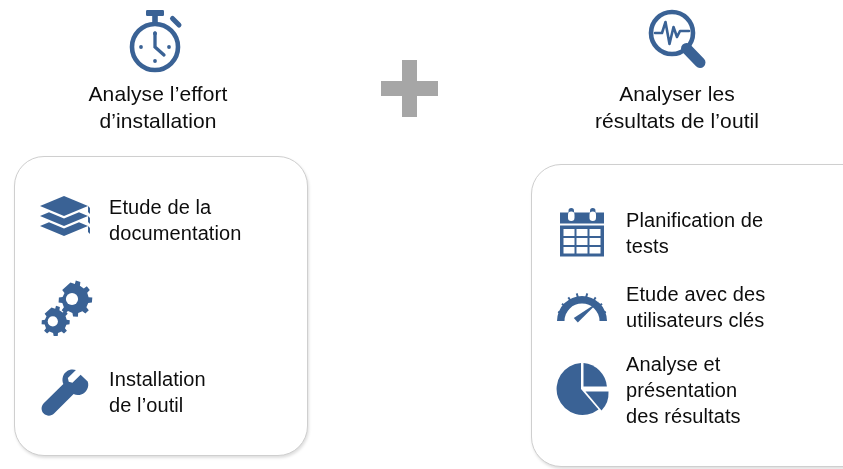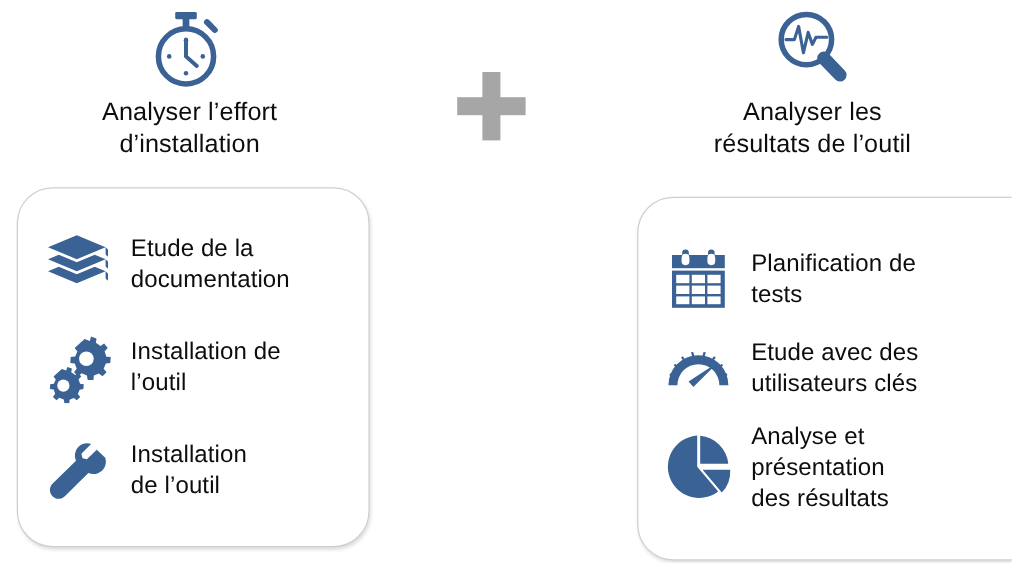--- a/index.html
+++ b/index.html
@@ -123,21 +123,21 @@
       </g>
       <rect x="27" y="6" width="18" height="6" rx="1.2" fill="#3a6295"></rect>
       <rect x="33.2" y="11" width="5.6" height="8" fill="#3a6295"></rect>
       <path d="M53.5 14.5 L60 21" stroke="#3a6295" stroke-width="5" stroke-linecap="round"></path>
       <path d="M36 29 L36 43 L45 51" stroke="#3a6295" stroke-width="3.3" stroke-linecap="round" fill="none"></path>
       <circle cx="36" cy="29.5" r="1.9" fill="#3a6295"></circle>
       <circle cx="22" cy="43" r="1.9" fill="#3a6295"></circle>
       <circle cx="50" cy="43" r="1.9" fill="#3a6295"></circle>
       <circle cx="36" cy="57" r="1.9" fill="#3a6295"></circle>
     </svg>
-    <div class="head-title">Analyser l’effort
+    <div class="head-title">Analyse l’effort
 d’installation</div>
   </div>
 
   <div class="plus-wrap" title="+">
     <span class="bar-h"></span>
     <span class="bar-v"></span>
   </div>
 
   <div class="col-head right">
     <svg class="head-icon" viewBox="0 0 78 72" aria-hidden="true">
@@ -169,22 +169,20 @@
 
       <div class="item">
         <svg class="item-icon" viewBox="0 0 60 60" aria-hidden="true">
           <g fill="#3a6295">
             <path d="M35.5 6.5 l4.4 1.6 0.9 -3.6 4.6 1.5 -0.5 3.7 3.9 2.7 3 -2.2 3 3.8 -2.6 2.7 1.4 4.5 3.7 0.4 -0.4 4.8 -3.7 0.6 -1.8 4.3 2.4 2.9 -3.4 3.4 -3 -2.4 -4.2 1.8 -0.3 3.7 -4.8 -0.1 -0.7 -3.7 -4.4 -1.8 -2.8 2.5 -3.5 -3.3 2.2 -3.1 -1.6 -4.3 -3.7 -0.5 0.3 -4.8 3.7 -0.5 1.9 -4.2 -2.3 -3 Z"></path>
             <circle cx="37" cy="23" r="6.1" fill="#ffffff"></circle>
             <path d="M16.5 31.5 l3.7 1.3 0.8 -3 3.9 1.3 -0.5 3.1 3.3 2.3 2.5 -1.9 2.5 3.2 -2.2 2.2 1.2 3.8 3.1 0.4 -0.3 4 -3.1 0.5 -1.5 3.6 2 2.5 -2.9 2.8 -2.5 -2 -3.5 1.5 -0.3 3.1 -4 -0.1 -0.6 -3.1 -3.7 -1.5 -2.3 2.1 -3 -2.8 1.9 -2.6 -1.3 -3.6 -3.1 -0.4 0.2 -4 3.1 -0.5 1.6 -3.5 -1.9 -2.5 Z"></path>
             <circle cx="17.8" cy="45.4" r="5.1" fill="#ffffff"></circle>
           </g>
         </svg>
-        <div class="item-label">Installation de
-l’outil</div>
       </div>
 
       <div class="item">
         <svg class="item-icon" viewBox="0 0 60 60" aria-hidden="true">
           <path d="M48.5 6.2 L39.6 14.9 L35.6 13.9 L34.6 9.9 L43.4 1.1
                    C37.5 -0.9 31.2 2.2 29.3 8.1 C28.4 10.9 28.6 13.8 29.7 16.2
                    L8.4 37.2 C5.3 40.3 5.3 45.3 8.4 48.4 C11.5 51.5 16.5 51.5 19.6 48.4
                    L40.9 27.3 C43.4 28.4 46.3 28.6 49.1 27.7 C55 25.8 58.2 19.5 56.2 13.6 Z" transform="translate(1,7) scale(0.92)" fill="#3a6295"></path>
         </svg>
         <div class="item-label">Installation

